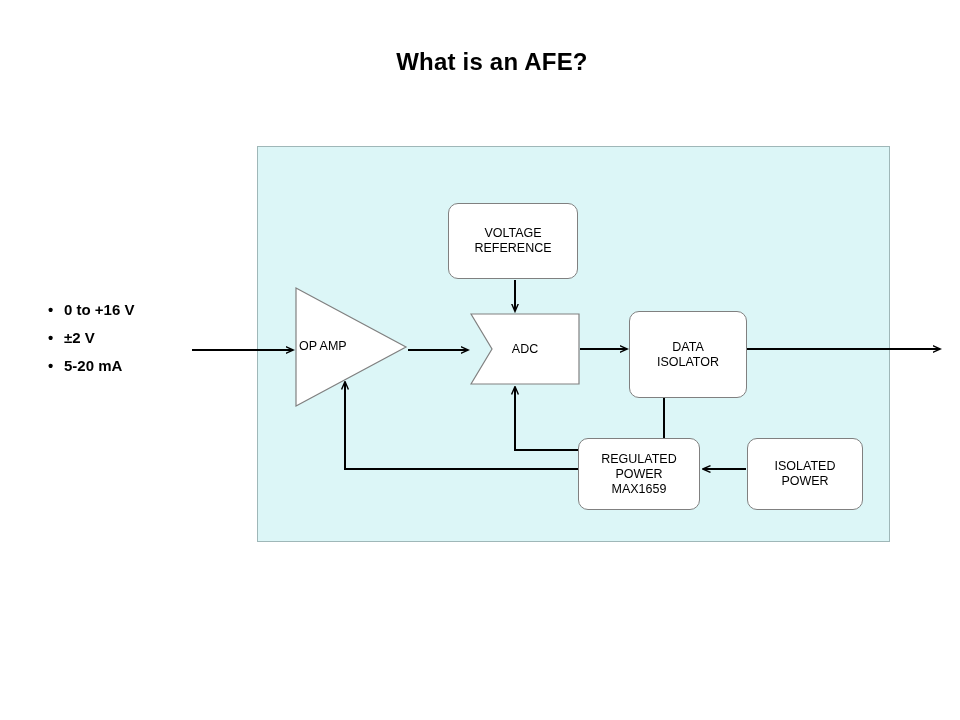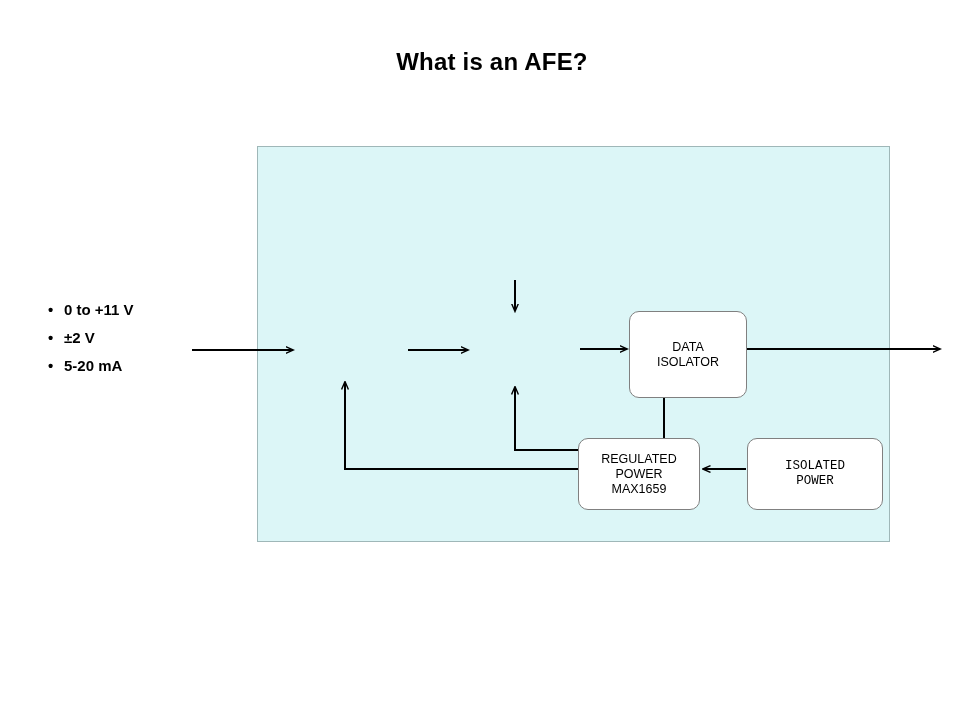--- a/index.html
+++ b/index.html
@@ -99,23 +99,22 @@
   #node-regulated-power {
     left: 566px;
     top: 438px;
     width: 122px;
     height: 72px;
     text-align: center;
   }
   #node-isolated-power {
     left: 735px;
     top: 438px;
-    width: 136px;
-    height: 72px;
-    font-family: Liberation Mono, monospace;
+    width: 116px;
+    height: 72px;
   }
   
   #node-adc {
     position: absolute;
     left: 458px;
     top: 313px;
     width: 110px;
     height: 72px;
     z-index: 3;
   }
@@ -163,21 +162,21 @@
 </head>
 <body>
 
 <div id="slide">
 
   <div id="title">What is an AFE?</div>
 
   <div id="sensor-block">
     <div class="bullet-row">
       <span class="bullet-dot">•</span>
-      <span>0 to +11 V</span>
+      <span>0 to +16 V</span>
     </div>
     <div class="bullet-row">
       <span class="bullet-dot">•</span>
       <span>±2 V</span>
     </div>
     <div class="bullet-row">
       <span class="bullet-dot">•</span>
       <span>5-20 mA</span>
     </div>
   </div>
@@ -205,22 +204,40 @@
       <line x1="734" y1="469" x2="691" y2="469" marker-end="url(#arrow)"></line>
 
       <line x1="652" y1="438" x2="652" y2="389" marker-end="url(#arrow)"></line>
 
       <path d="M566,450 L503,450 L503,387" marker-end="url(#arrow)"></path>
 
       <path d="M566,469 L333,469 L333,382" marker-end="url(#arrow)"></path>
     </g>
   </svg>
 
-
-
+  <div class="node" id="node-voltage-reference">
+    <div>
+      <div>VOLTAGE</div>
+      <div>REFERENCE</div>
+    </div>
+  </div>
+
+  <div id="node-op-amp">
+    <svg width="113" height="120" viewBox="0 0 113 120">
+      <polygon points="1,1 111,60 1,119" fill="#ffffff" stroke="#808080" stroke-width="1.2"></polygon>
+    </svg>
+    <div id="op-amp-label">OP AMP</div>
+  </div>
+
+  <div id="node-adc">
+    <svg width="110" height="72" viewBox="0 0 110 72">
+      <polygon points="1,1 109,1 109,71 1,71 22,36" fill="#ffffff" stroke="#808080" stroke-width="1.2"></polygon>
+    </svg>
+    <div id="adc-label">ADC</div>
+  </div>
 
   <div class="node" id="node-data-isolator">
     <div>
       <div>DATA</div>
       <div>ISOLATOR</div>
     </div>
   </div>
 
   <div class="node" id="node-regulated-power">
     <div>

